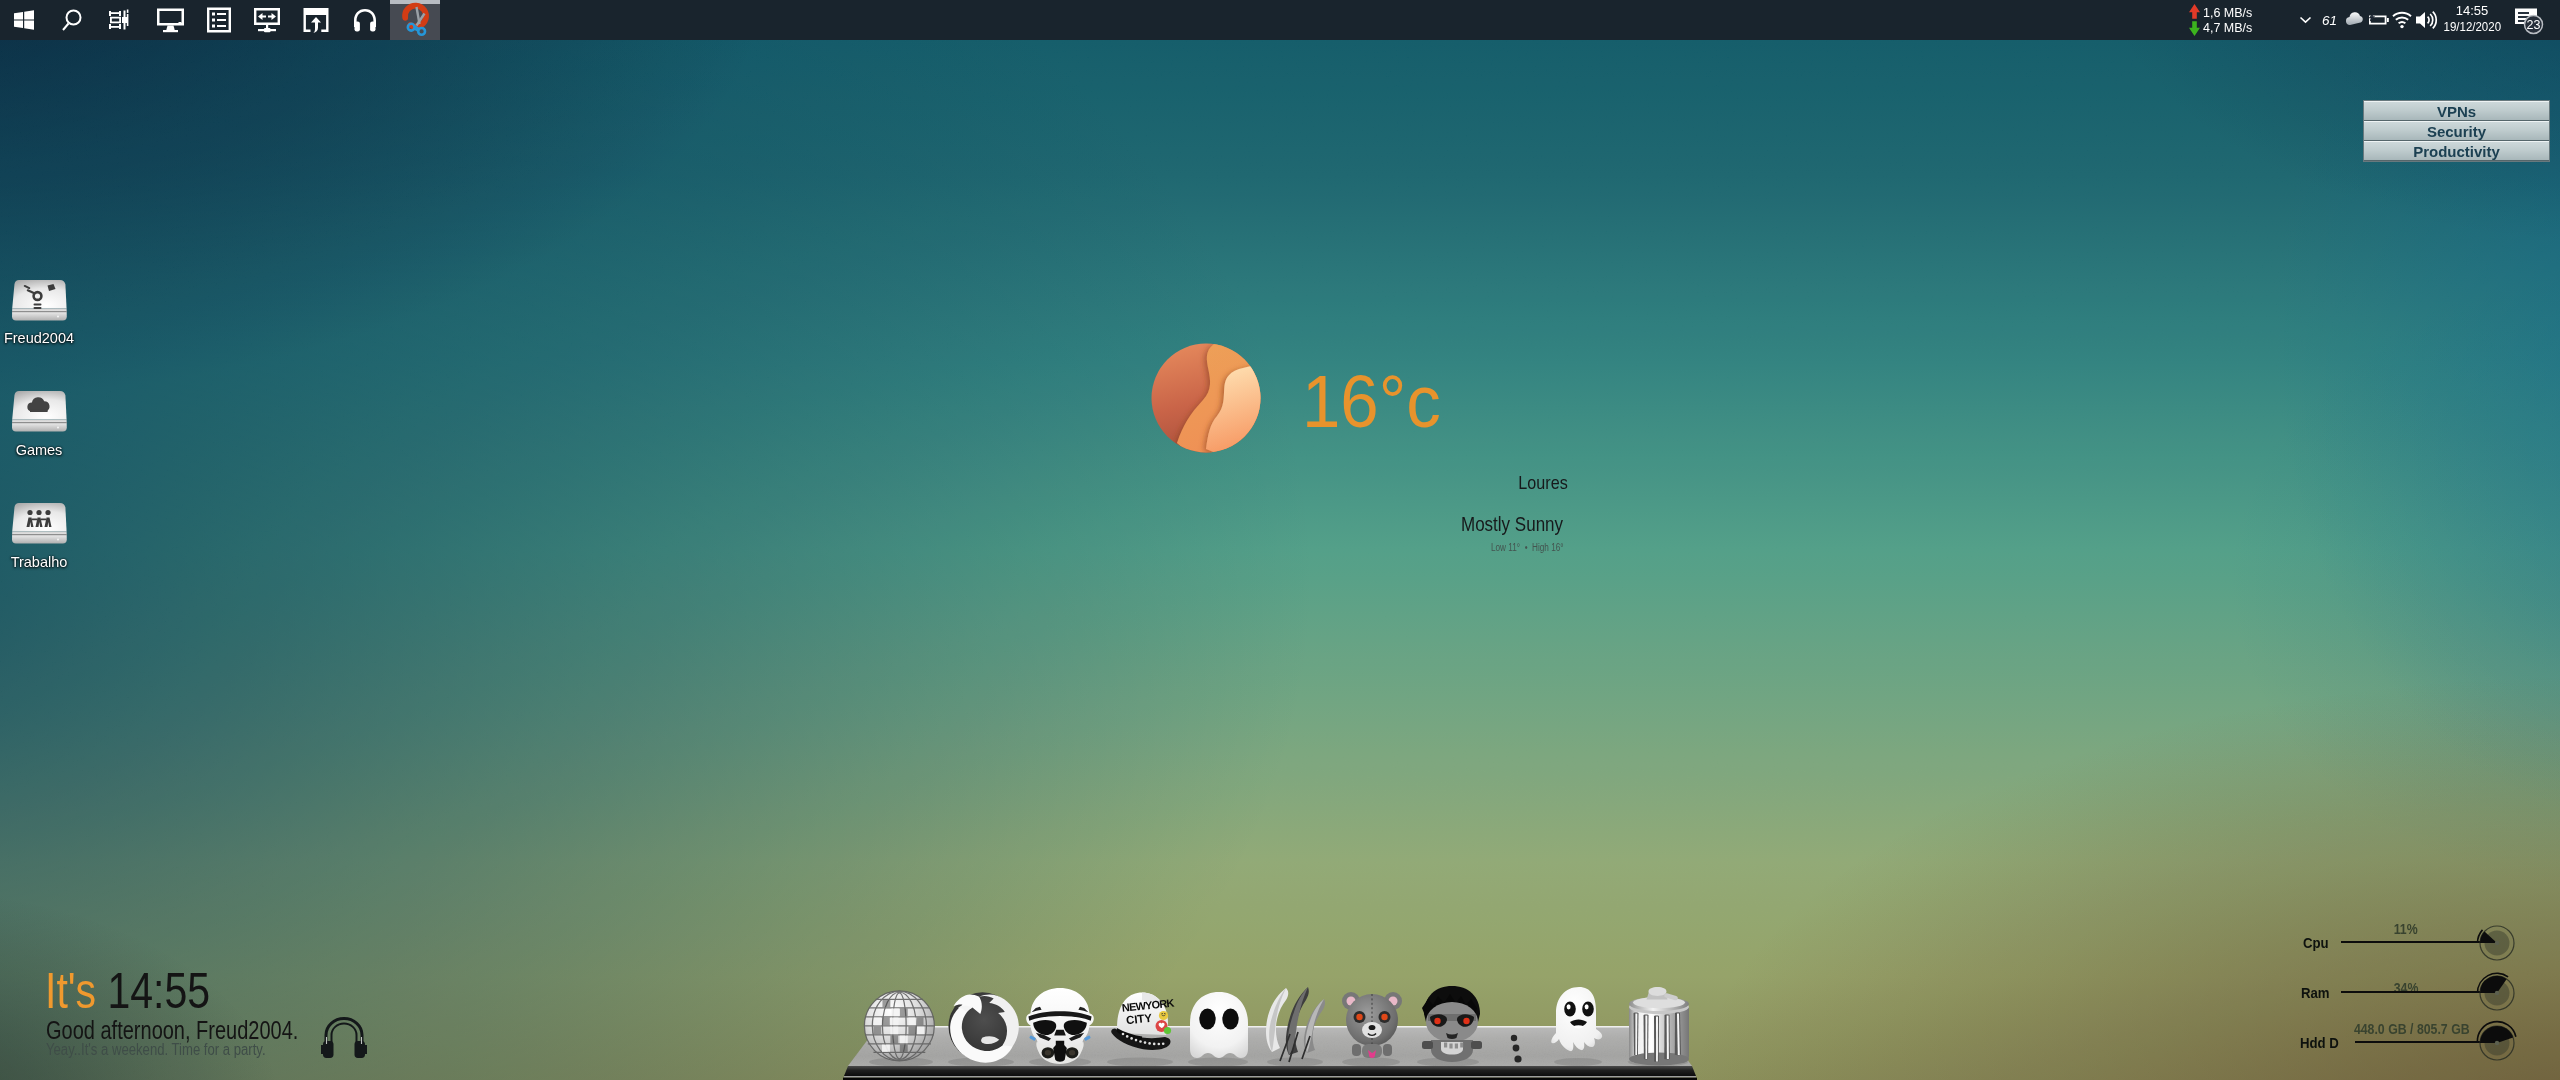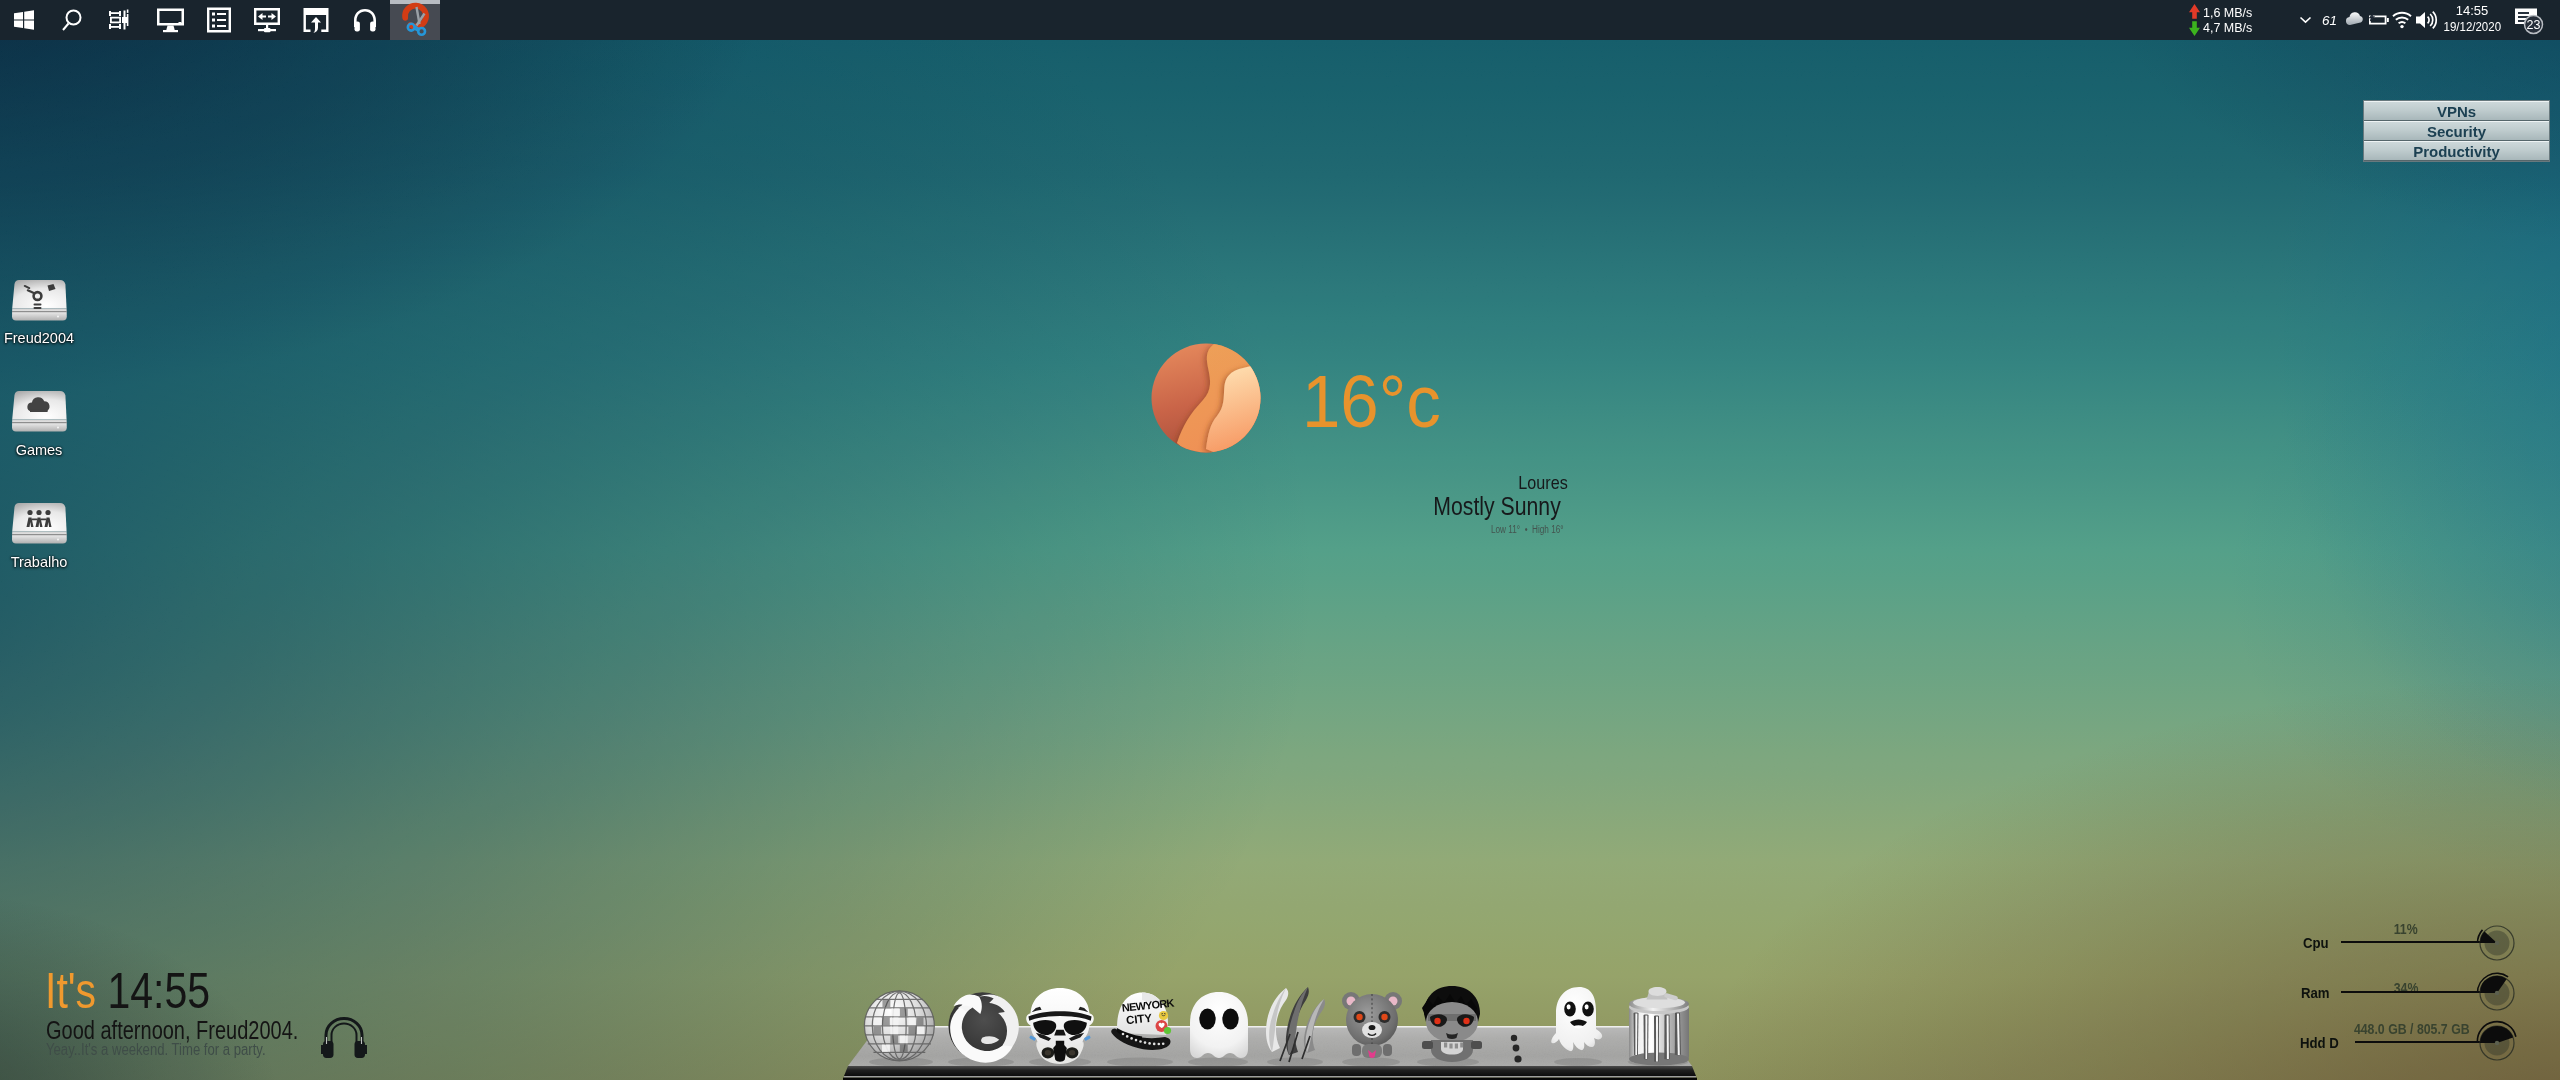--- a/index.html
+++ b/index.html
@@ -23,21 +23,21 @@
 .tray-txt{position:absolute;color:#fff;font-size:13px;line-height:15px;}
 
 
 .dlbl{position:absolute;color:#fff;font-size:14.5px;text-align:center;width:120px;text-shadow:0 1px 3px #000,0 0 2px #000;}
 
 
 .cond{display:inline-block;transform-origin:left center;}
 #wtemp{position:absolute;left:1302px;top:358px;color:#e8932c;font-size:75px;}
 #wtxt{position:absolute;left:1048px;top:472px;width:524px;text-align:right;color:#17191b;}
 #wcity{font-size:19px;line-height:21px;}
-#wcond{font-size:25px;line-height:25px;margin-top:1px;}
+#wcond{font-size:20px;line-height:25px;margin-top:19px;}
 #wrange{font-size:10px;color:#44544f;margin-top:5px;}
 
 
 #g1{position:absolute;left:45px;top:962px;font-size:50px;color:#141414;transform:scaleX(.82);transform-origin:left center;white-space:nowrap;}
 #g1 b{color:#f0992e;font-weight:normal;}
 #g2{position:absolute;left:46px;top:1016px;font-size:25px;color:#141414;transform:scaleX(.8);transform-origin:left center;white-space:nowrap;}
 #g3{position:absolute;left:46px;top:1041px;font-size:16px;color:#3f4d48;transform:scaleX(.82);transform-origin:left center;white-space:nowrap;}
 
 
 #btns{position:absolute;left:2363px;top:100px;width:187px;background:#9fb0b4;border:1px solid #68797e;}

